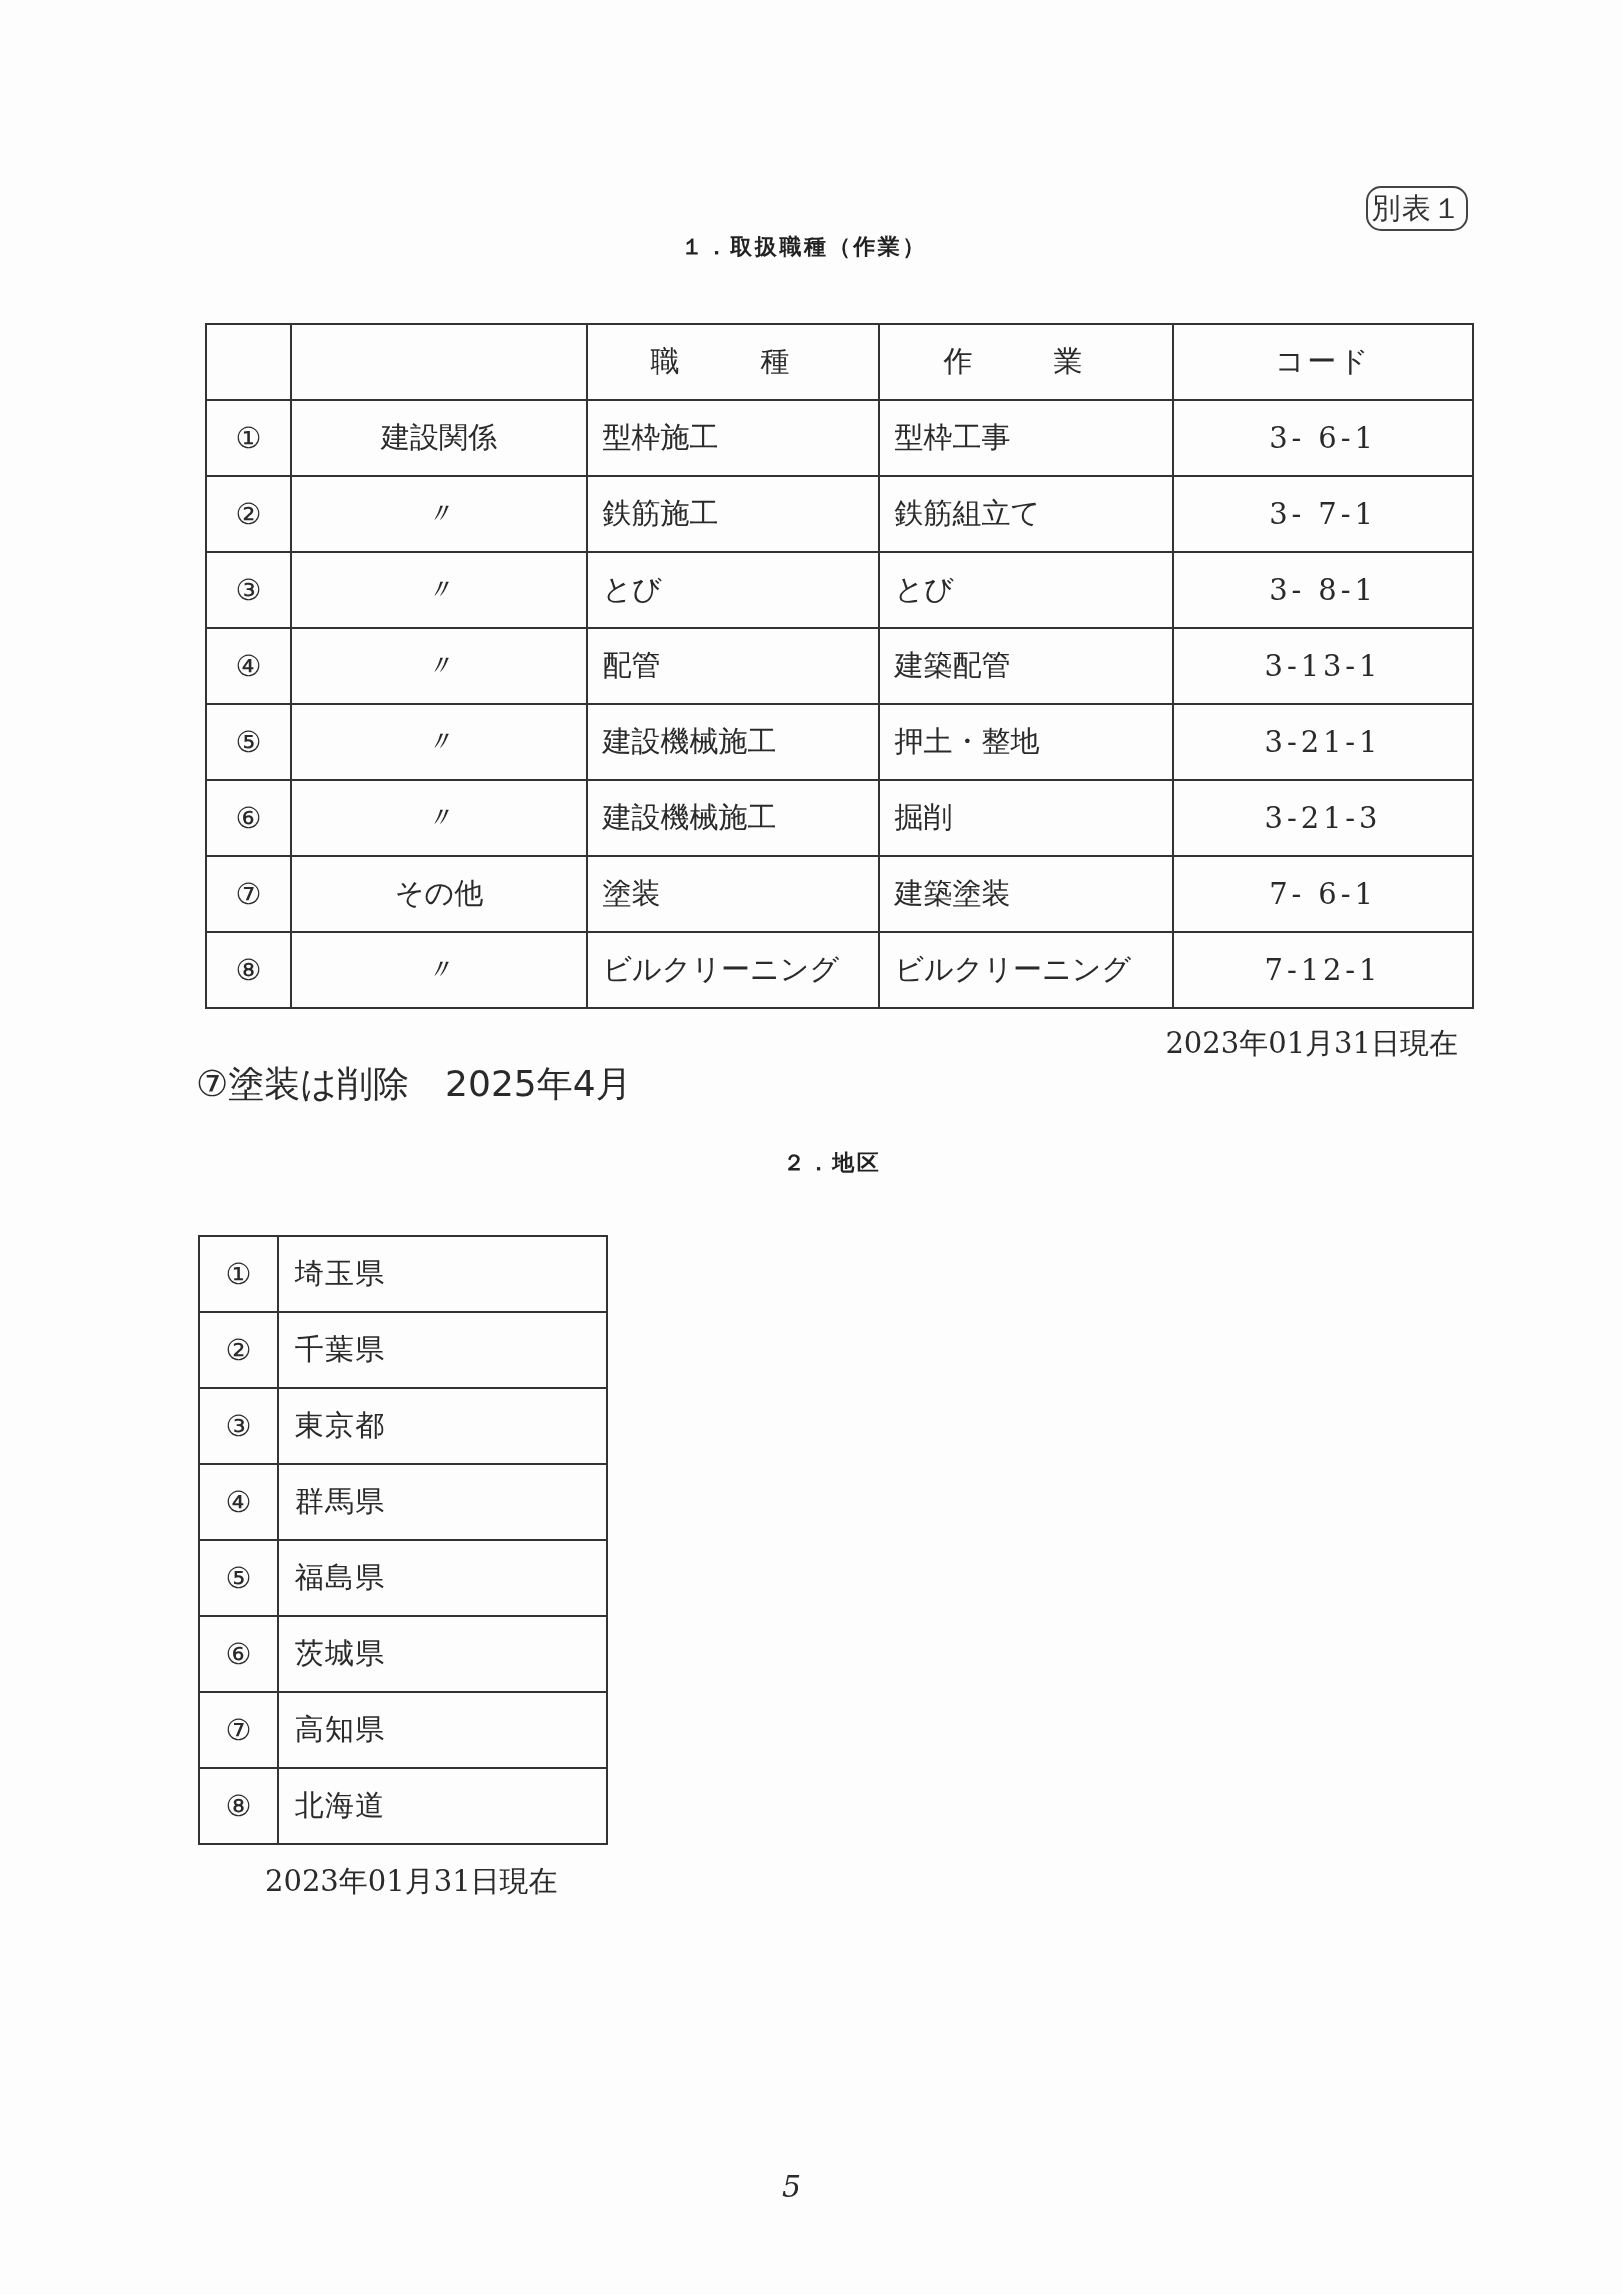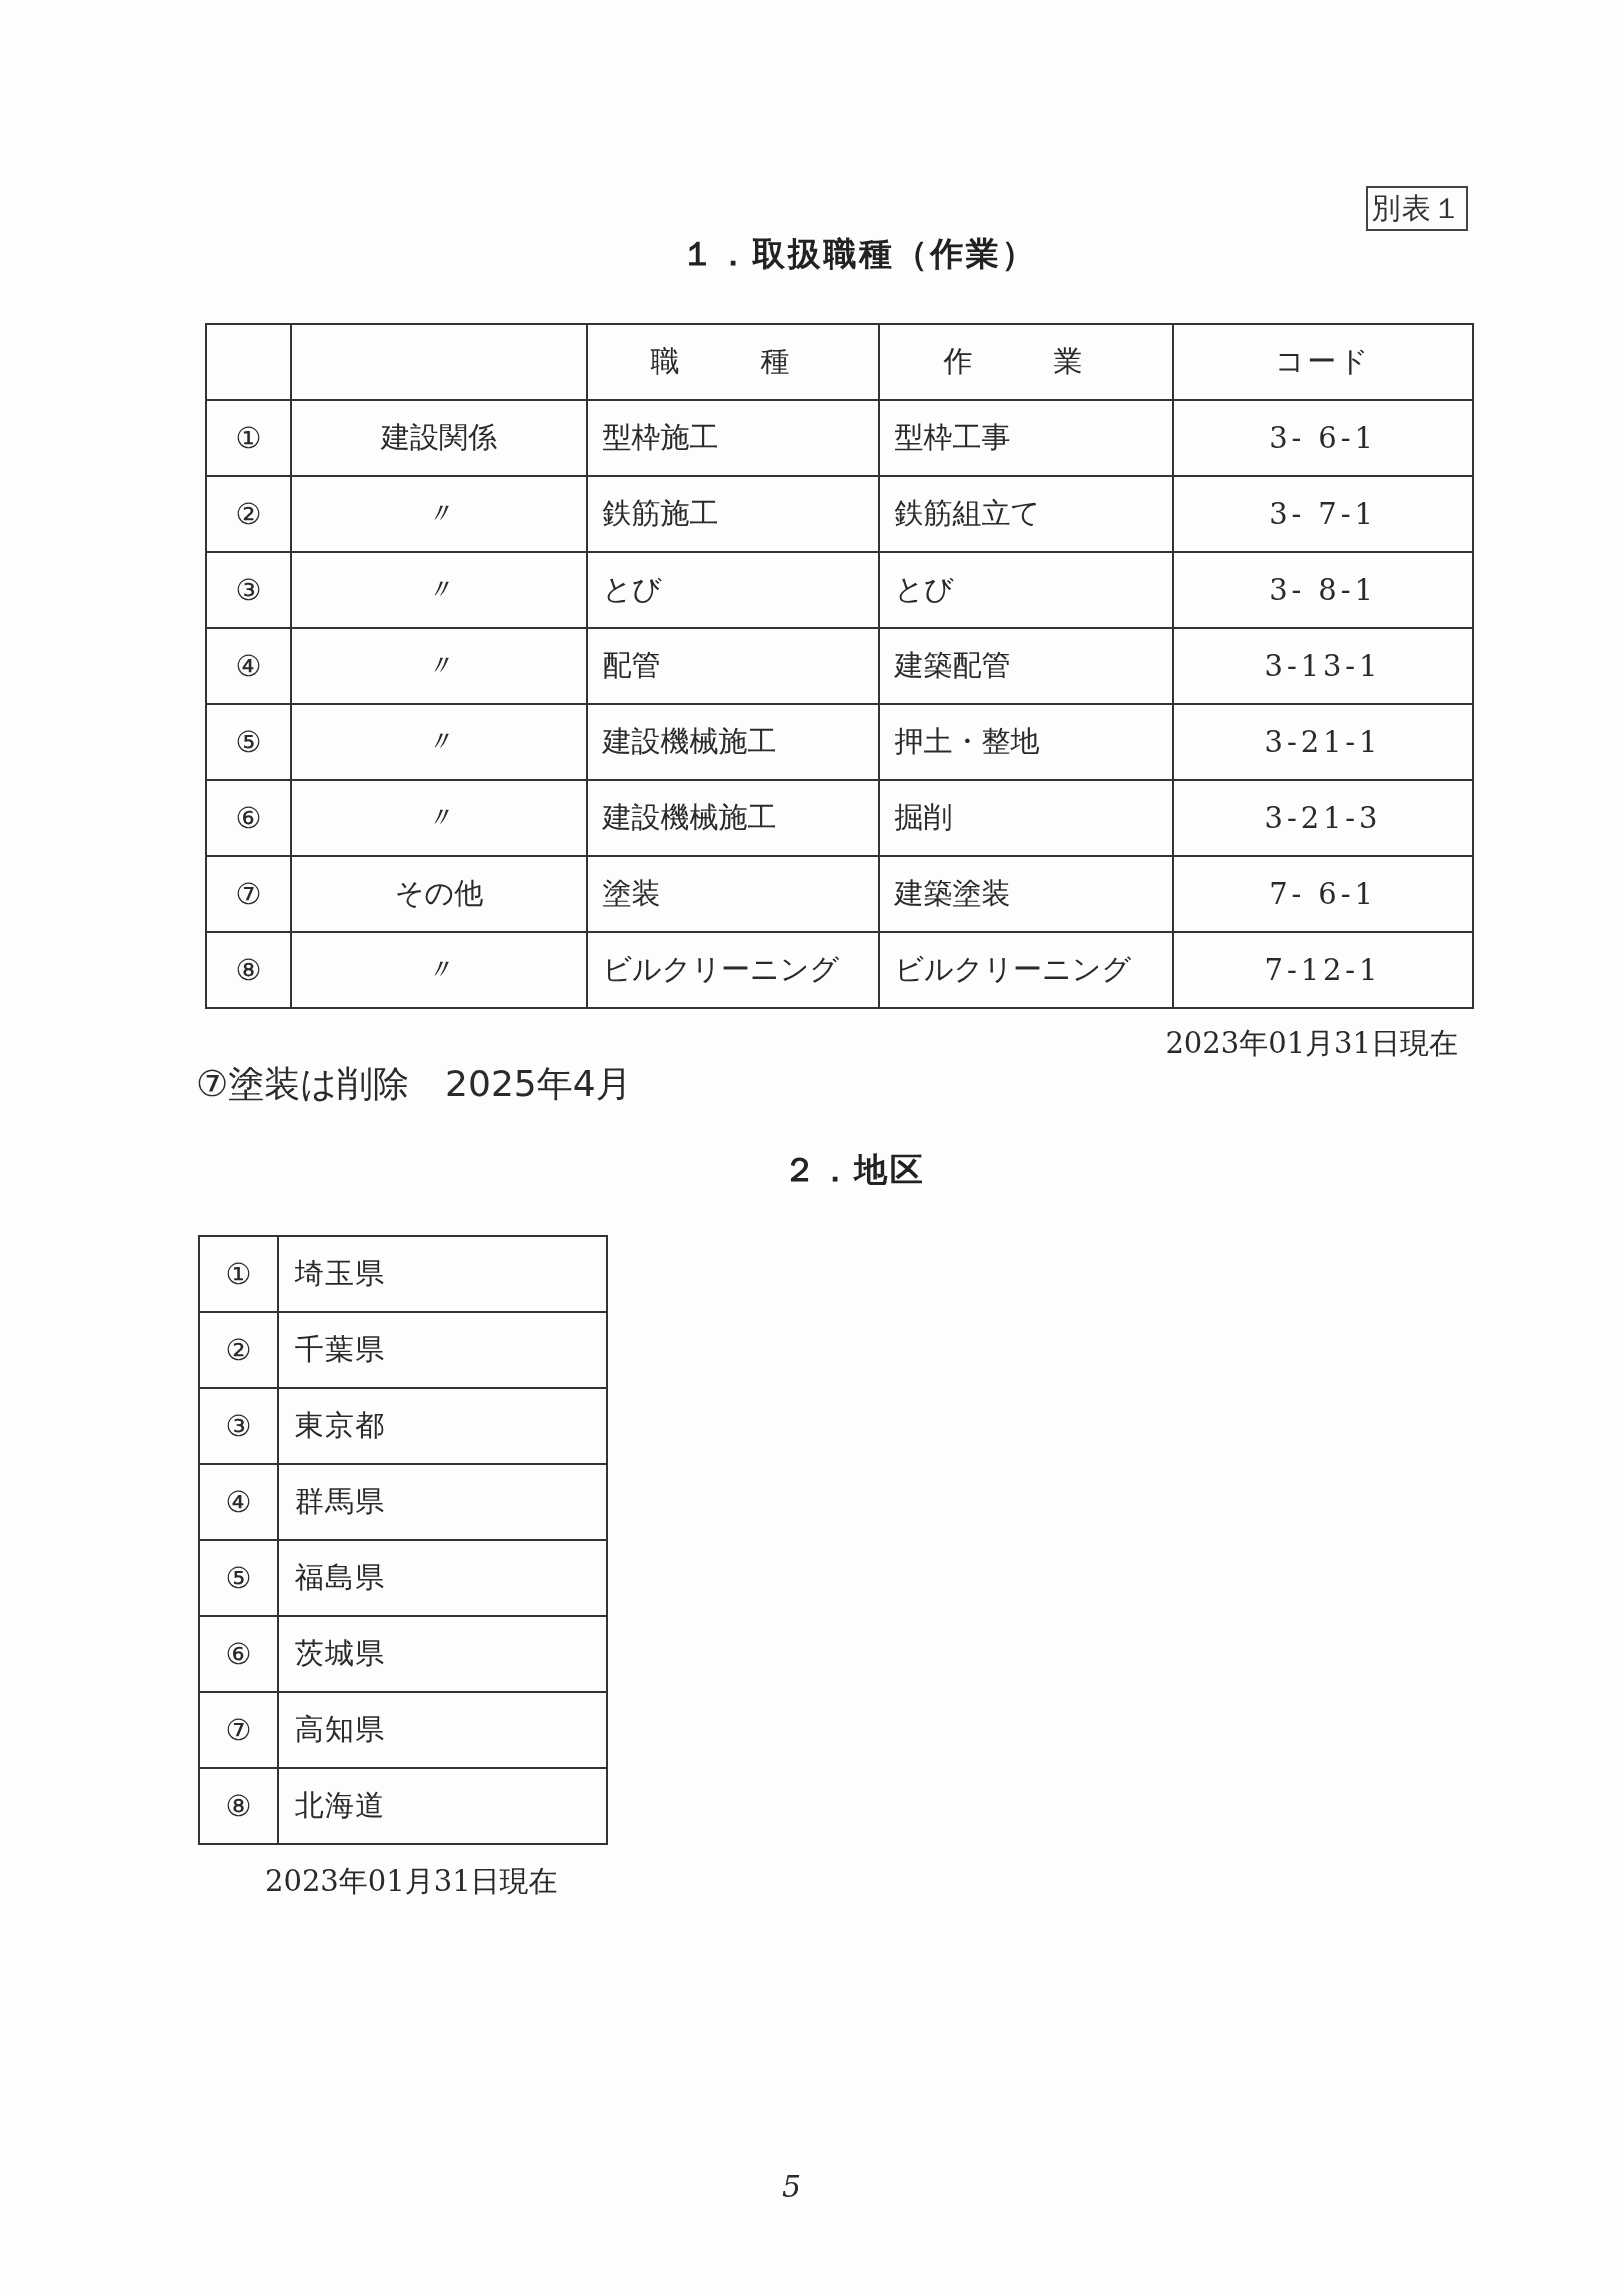--- a/index.html
+++ b/index.html
@@ -8,39 +8,39 @@
     }
     body {
       width: 1623px;
       height: 2295px;
       background: #fdfdfd;
       position: relative;
       font-family: "DejaVu Serif", "Liberation Serif", serif;
       color: #2a2a2a;
       overflow: hidden;
     }
-    .abs { position: absolute; }
+    .abs { position: absolute; border-radius: 15px; }
 
     .appendix-label {
       left: 1366px;
       top: 186px;
       width: 98px;
       height: 41px;
       border: 2px solid #444;
       font-size: 29px;
       line-height: 41px;
       text-align: center;
       color: #333;
       letter-spacing: 1.3px;
     }
 
     .section-title {
       font-family: "DejaVu Sans", "Liberation Sans", sans-serif;
       font-weight: bold;
-      font-size: 33px;
+      font-size: 22px;
       color: #222;
       letter-spacing: 2.6px;
       white-space: nowrap;
     }
     .title-1 { left: 681px; top: 232px; }
     .title-2 { left: 739px; top: 1148px; margin-left: 44px; }
 
     table.grid {
       border-collapse: collapse;
       position: absolute;

